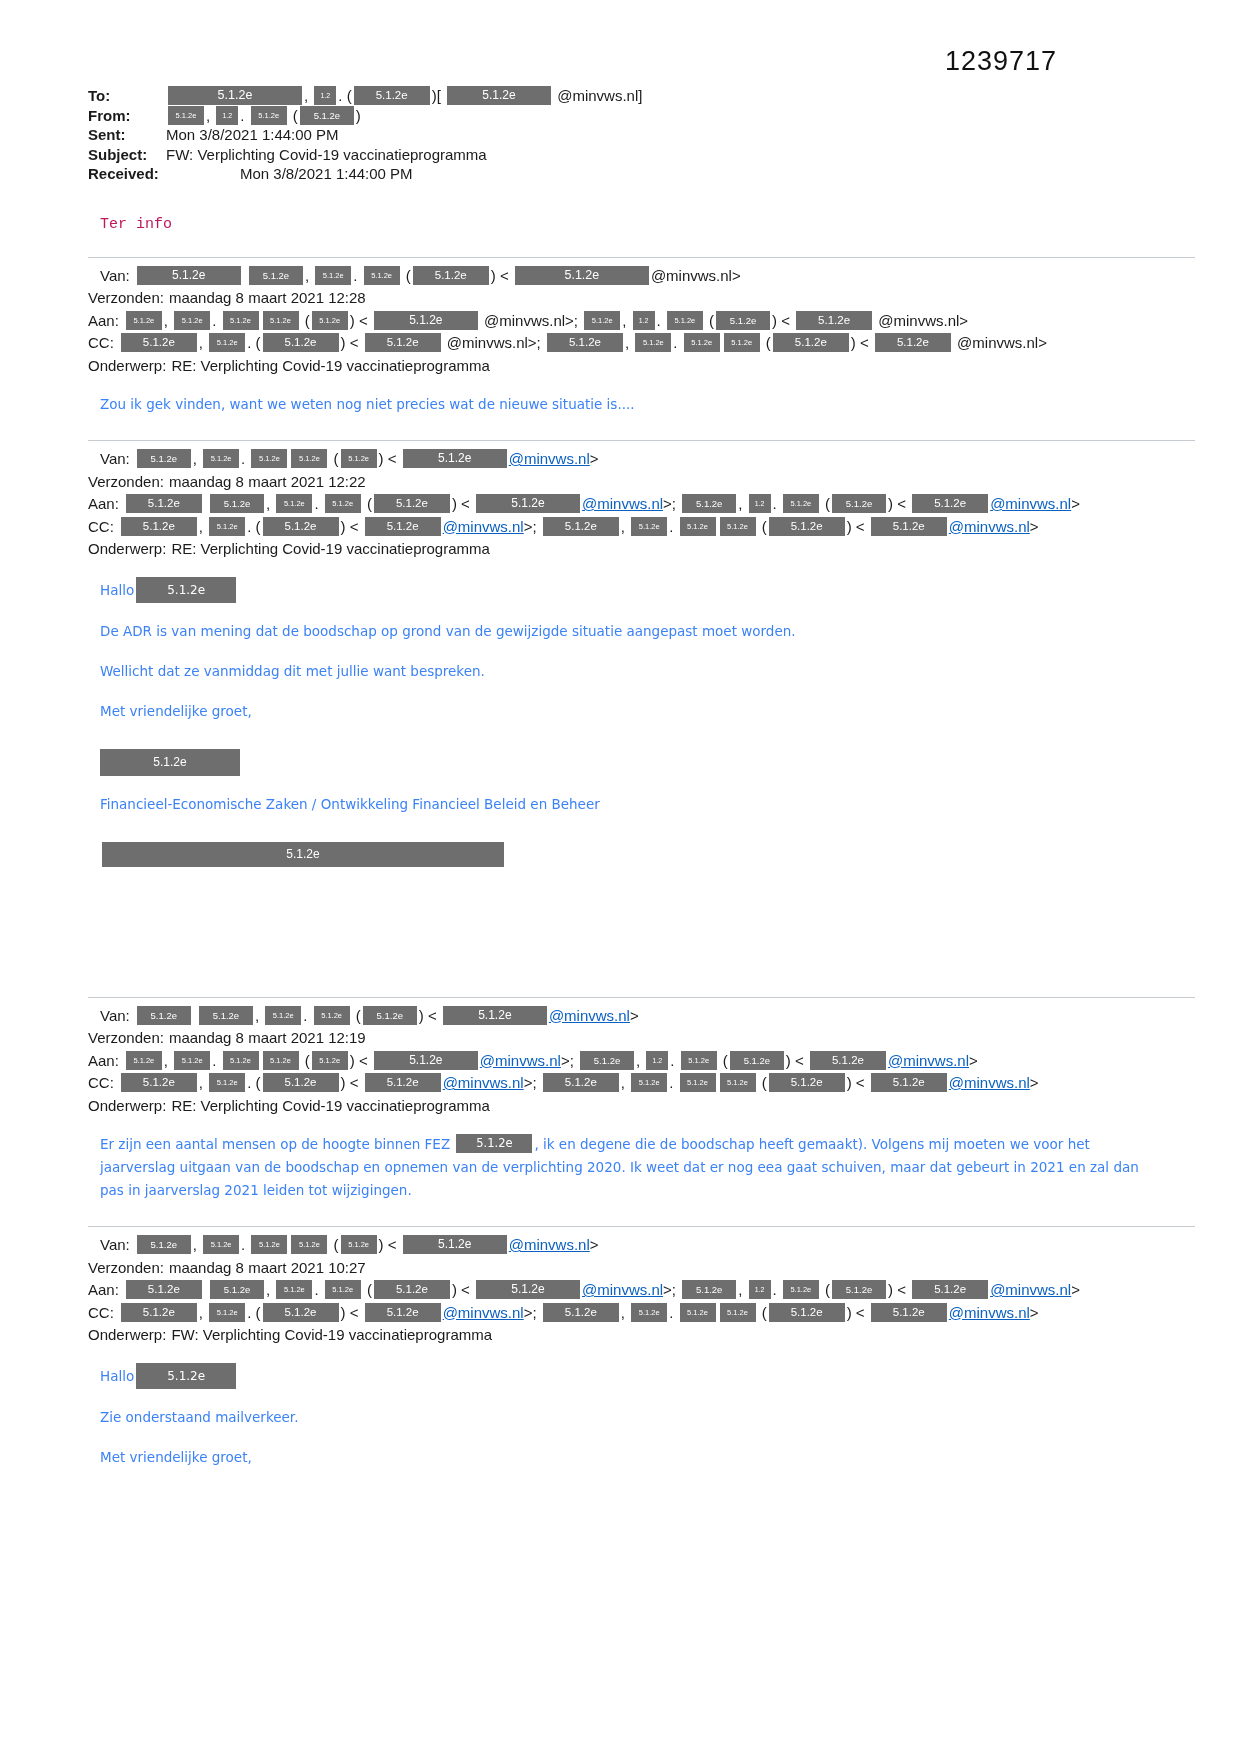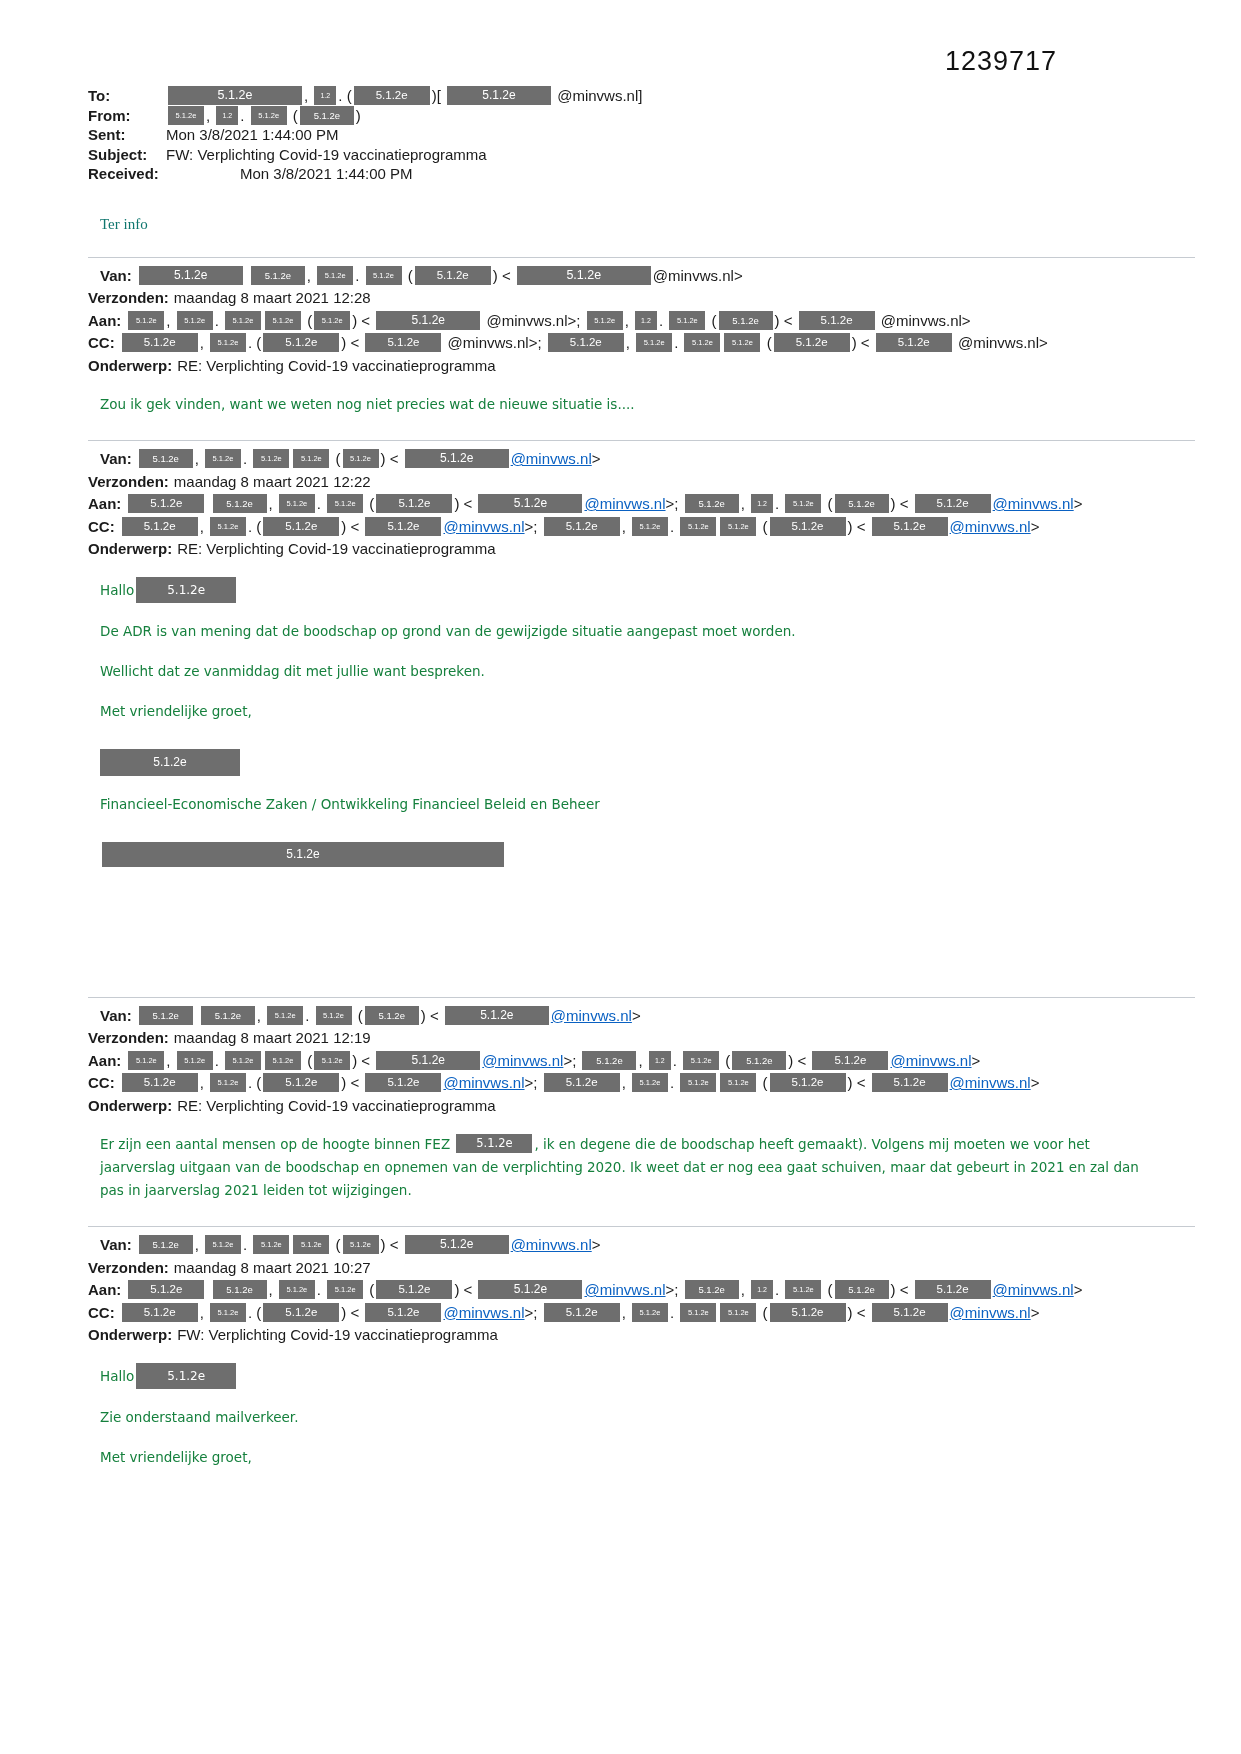--- a/index.html
+++ b/index.html
@@ -7,32 +7,32 @@
   .page{position:relative;width:1241px;height:1754px;background:#ffffff;box-sizing:border-box;
         padding:46px 46px 40px 88px;overflow:hidden;border-radius:10px;}
   .doc-number{position:absolute;top:46px;right:184px;font-size:27px;letter-spacing:1px;color:#111;}
   
   .mail-header{margin-top:40px;}
   .hdr-row{display:flex;font-size:15px;line-height:19.5px;white-space:nowrap;}
   .hdr-label{width:78px;font-weight:bold;flex:0 0 78px;}
   .hdr-value{flex:1;}
   .hdr-value.indent{padding-left:74px;}
   
-  .intro-note{margin:32px 0 0 12px;font-size:15px;color:#0f766e;font-family:Liberation Serif, serif;}
+  .intro-note{margin:32px 0 0 12px;font-size:15px;color:#be185d;font-family:Liberation Mono, monospace;}
   
   #emails{margin-top:22px;}
   .email-block{border-top:1px solid #c6cbd1;padding-top:6px;margin-top:24px;}
   #emails > section:nth-child(3){margin-top:130px;}
   .field-row{font-size:15px;line-height:21.5px;white-space:nowrap;margin:1px 0;}
   .field-row.van-indent{padding-left:12px;}
-  .fld-label{font-weight:bold;margin-right:5px;}
+  .fld-label{font-weight:normal;margin-right:5px;}
   .field-value{}
   
   .tk-black{color:#1b1b1b;}
-  .tk-blue{color:#15803d;}
+  .tk-blue{color:#3b82f6;}
   .mail-link{color:#0a61c2;text-decoration:underline;}
   .redact{display:inline-block;background:#6e6e6e;color:#ffffff;text-align:center;
           height:19px;line-height:19px;vertical-align:-4px;margin:0 2px;overflow:hidden;}
   .sz-xxs{width:22px;font-size:7px;}
   .sz-xs{width:36px;font-size:7.5px;}
   .sz-s{width:54px;font-size:9.5px;}
   .sz-m{width:76px;font-size:11.5px;}
   .sz-lg{width:104px;font-size:12px;}
   .sz-xl{width:134px;font-size:12.5px;}
   .sz-h{width:100px;font-size:12px;height:26px;line-height:26px;vertical-align:-8px;}

